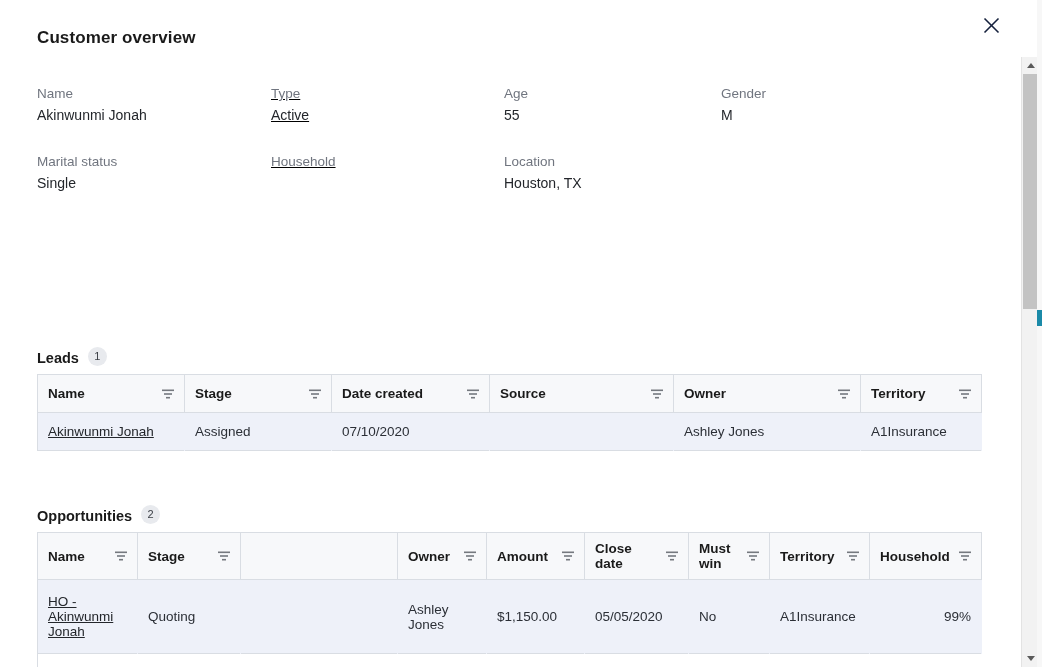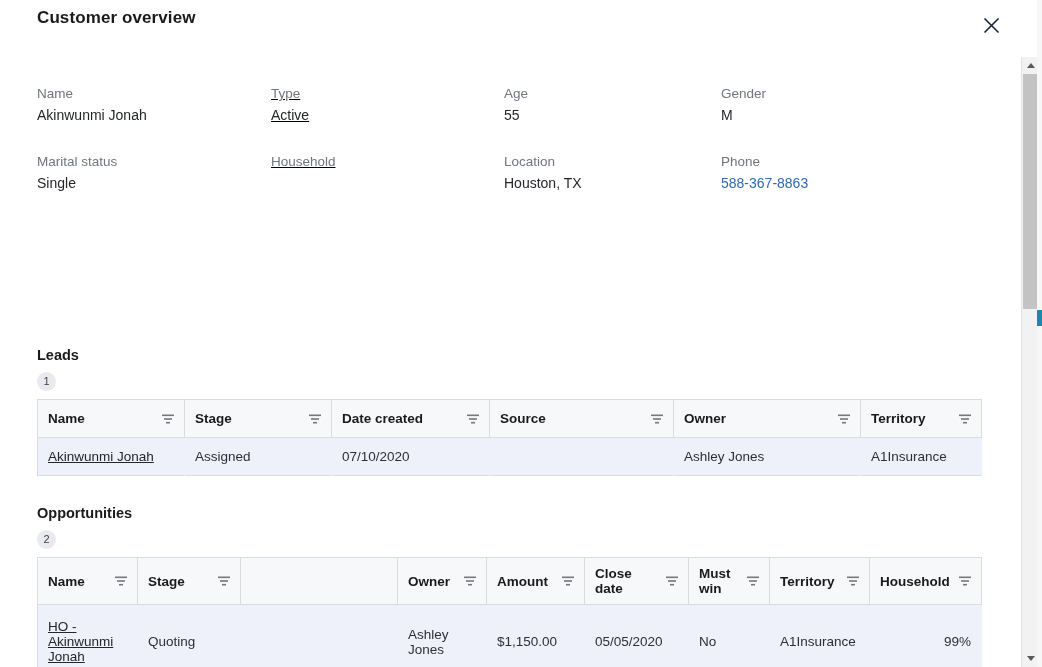--- a/index.html
+++ b/index.html
@@ -13,21 +13,21 @@
 
   
   .panel {
     position: absolute; left: 0; top: 0;
     width: 1018px; height: 667px;
     background: #ffffff;
   }
 
   
   .modal-title {
-    position: absolute; left: 37px; top: 8px;
+    position: absolute; left: 37px; top: 28px;
     font-size: 17px; font-weight: bold; color: #1a1a1a;
     letter-spacing: .1px;
   }
   .close-btn {
     position: absolute; left: 976px; top: 10px;
     width: 30px; height: 30px;
     display: flex; align-items: center; justify-content: center;
     cursor: pointer; background: transparent; border: none;
   }
   .close-btn svg { display: block; }
@@ -45,21 +45,21 @@
     white-space: nowrap;
   }
   .det-value {
     font-size: 14px; color: #23262b; line-height: 20px;
     margin-top: 2px; white-space: nowrap;
   }
   .det-value.link { color: #2c6bb5; }
 
   
   .section { position: absolute; left: 37px; }
-  .sec-head { display: flex; align-items: flex-start; gap: 9px; margin-bottom: 8px; flex-direction: column; }
+  .sec-head { display: flex; align-items: flex-end; gap: 9px; margin-bottom: 8px; }
   .sec-title { font-size: 14.5px; font-weight: bold; color: #1a1a1a; }
   .sec-count {
     display: inline-flex; align-items: center; justify-content: center;
     min-width: 19px; height: 19px; padding: 0 5px;
     background: #e8eaee; color: #3b3f46;
     border-radius: 10px; font-size: 11px; line-height: 19px;
   }
 
   
   table.grid {
@@ -174,24 +174,20 @@
           <div class="det-label">Marital status</div>
           <div class="det-value">Single</div>
         </div>
         <div class="det-field det-c1">
           <div class="det-label">Household</div>
           <div class="det-value"></div>
         </div>
         <div class="det-field det-c2">
           <div class="det-label">Location</div>
           <div class="det-value">Houston,  TX</div>
-        </div>
-        <div class="det-field det-c3">
-          <div class="det-label">Phone</div>
-          <div class="det-value link">588-367-8863</div>
         </div>
       </div>
 
 
     </div>
 
     <div class="section" style="top:347px;">
       <div class="sec-head">
         <span class="sec-title">Leads</span>
         <span class="sec-count">1</span>

